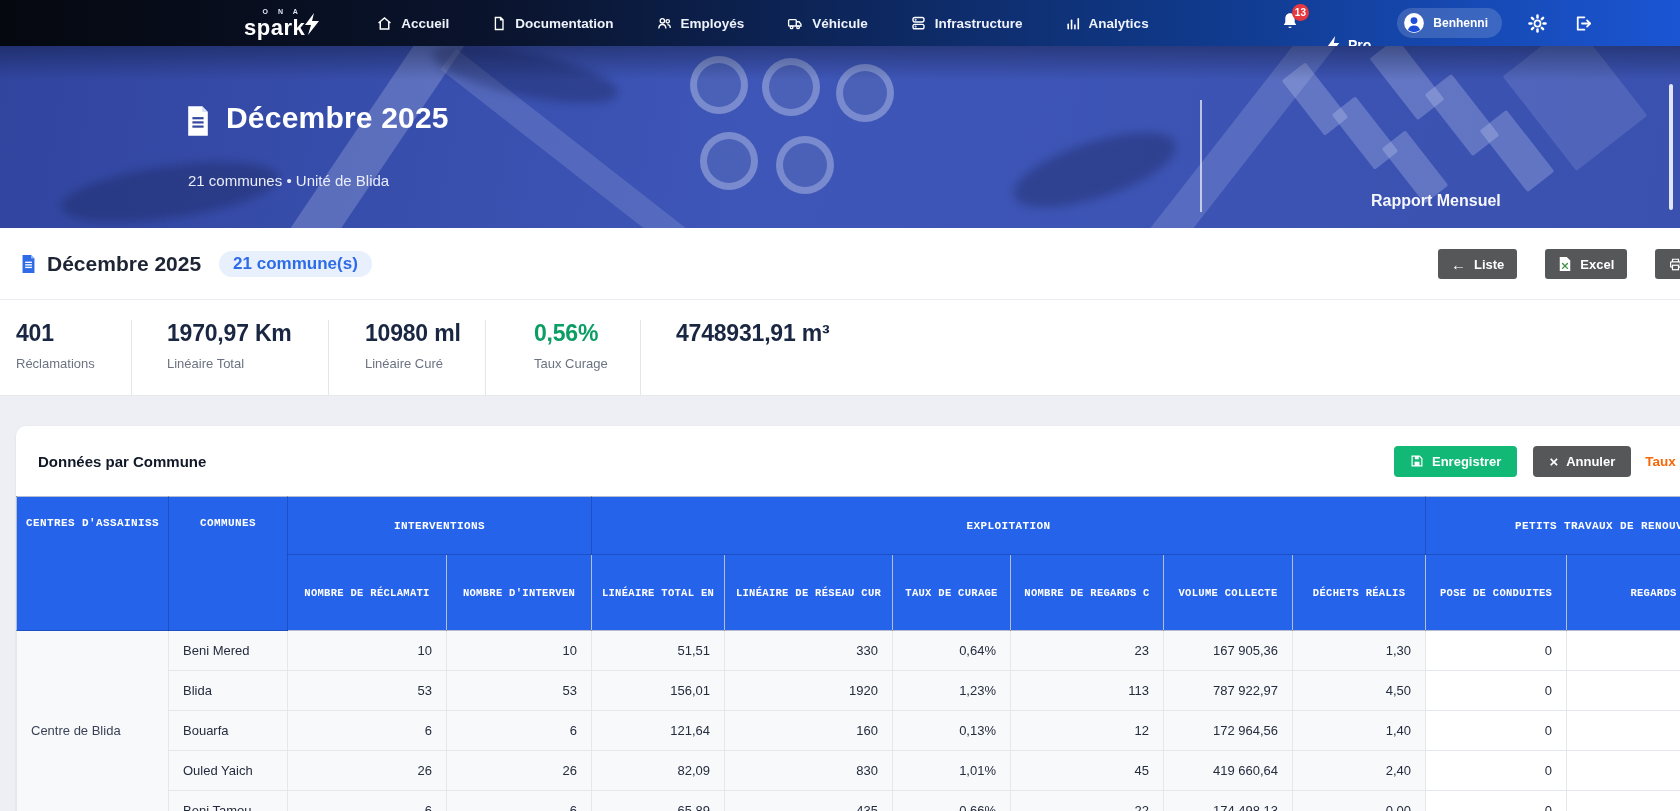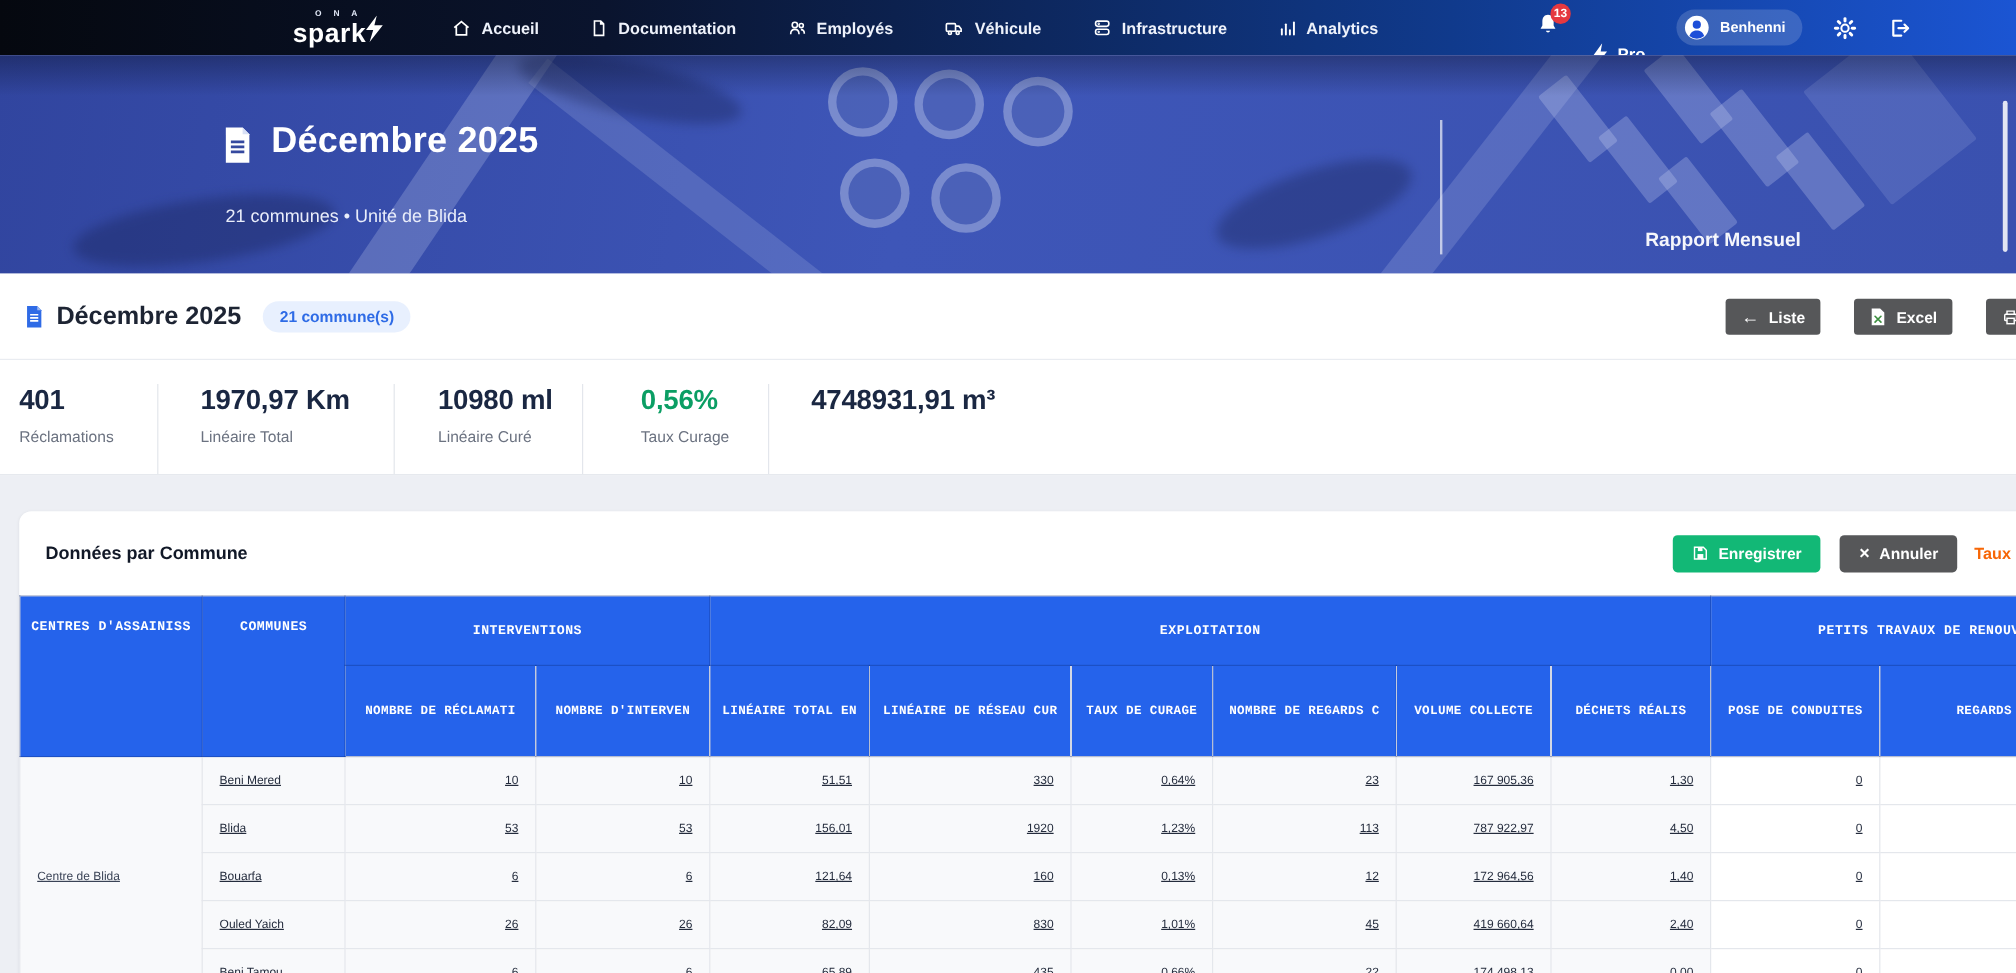--- a/index.html
+++ b/index.html
@@ -44,21 +44,21 @@
   .hero-sub { position:absolute; left:188px; top:126px; color:#e9edfa; font-size:15px; }
   .hero-right-label { position:absolute; left:1371px; top:103px; color:rgba(255,255,255,.95); font-size:16px; font-weight:700;margin-top:43px; }
   .hero-line { position:absolute; left:1200px; top:54px; width:2px; height:112px; background:rgba(255,255,255,.65); }
   .scroll-thumb { position:absolute; left:1669px; top:38px; width:4px; height:126px; border-radius:2px; background:rgba(255,255,255,.85); }
 
   
   .band { position:relative; height:72px; background:#fff; display:flex; align-items:center; padding-left:20px;
     border-bottom:1px solid #e9ecf1; }
   .band-title { margin-left:10px; font-size:21px; font-weight:700; color:#1d2433; }
   .band-badge { margin-left:18px; height:26px; padding:0 14px; border-radius:14px; background:#e8f0fe;
-    color:#2e6be6; font-size:13px; font-weight:700; display:flex; align-items:center; }
+    color:#2e6be6; font-size:17px; font-weight:700; display:flex; align-items:center; }
   .band-actions { position:absolute; left:1438px; top:0; height:72px; display:flex; align-items:center; }
   .gbtn { height:30px; border:none; background:#565759; color:#fff; font-size:13px; font-weight:700;
     border-radius:3px; display:flex; align-items:center; gap:8px; padding:0 13px; cursor:pointer;
     font-family:"Liberation Sans",sans-serif; white-space:nowrap; }
   .gbtn + .gbtn { margin-left:28px; }
   .gbtn .arrow { font-size:15px; line-height:1; }
 
   
   .stats { height:96px; background:#fff; display:flex; padding-top:20px; border-bottom:1px solid #e6e9ee; }
   .stat { padding-left:35px; border-left:1px solid #e3e6ec; }
@@ -85,21 +85,21 @@
     font-family:"Liberation Sans",sans-serif; }
   .btn-cancel .x { font-size:15px; font-weight:700; }
   .modif-label { margin-left:14px; color:#f76707; font-size:13.5px; font-weight:600; white-space:nowrap; }
 
   table { border-collapse:collapse; table-layout:fixed; width:1770px; }
   thead th { background:#2563eb; color:#fff; border:1px solid rgba(9,36,110,.30); font-weight:700;font-family:Liberation Mono, monospace; }
   th.gh { height:58px; font-size:11px; letter-spacing:.4px; text-align:center; vertical-align:middle; }
   th.gh-span2 { vertical-align:top; padding-top:20px; }
   th.sh { height:76px; font-size:10.5px; letter-spacing:.3px; text-align:center; vertical-align:middle;
     white-space:nowrap; overflow:hidden; padding:12px 4px; }
-  tbody td { height:40px; border:1px solid #e4e7ec; background:#f8f9fb; font-size:10px; color:#242c3d;text-decoration:underline; }
+  tbody td { height:40px; border:1px solid #e4e7ec; background:#f8f9fb; font-size:13px; color:#242c3d; }
   td.centre { background:#f8f9fb; padding-left:14px; color:#3a4356; }
   td.commune { padding-left:14px; }
   td.num { text-align:right; padding-right:14px; white-space:nowrap; }
   td.editable { background:#fff; }
 </style>
 </head>
 <body>
 
 <div class="nav">
   <div class="logo">

